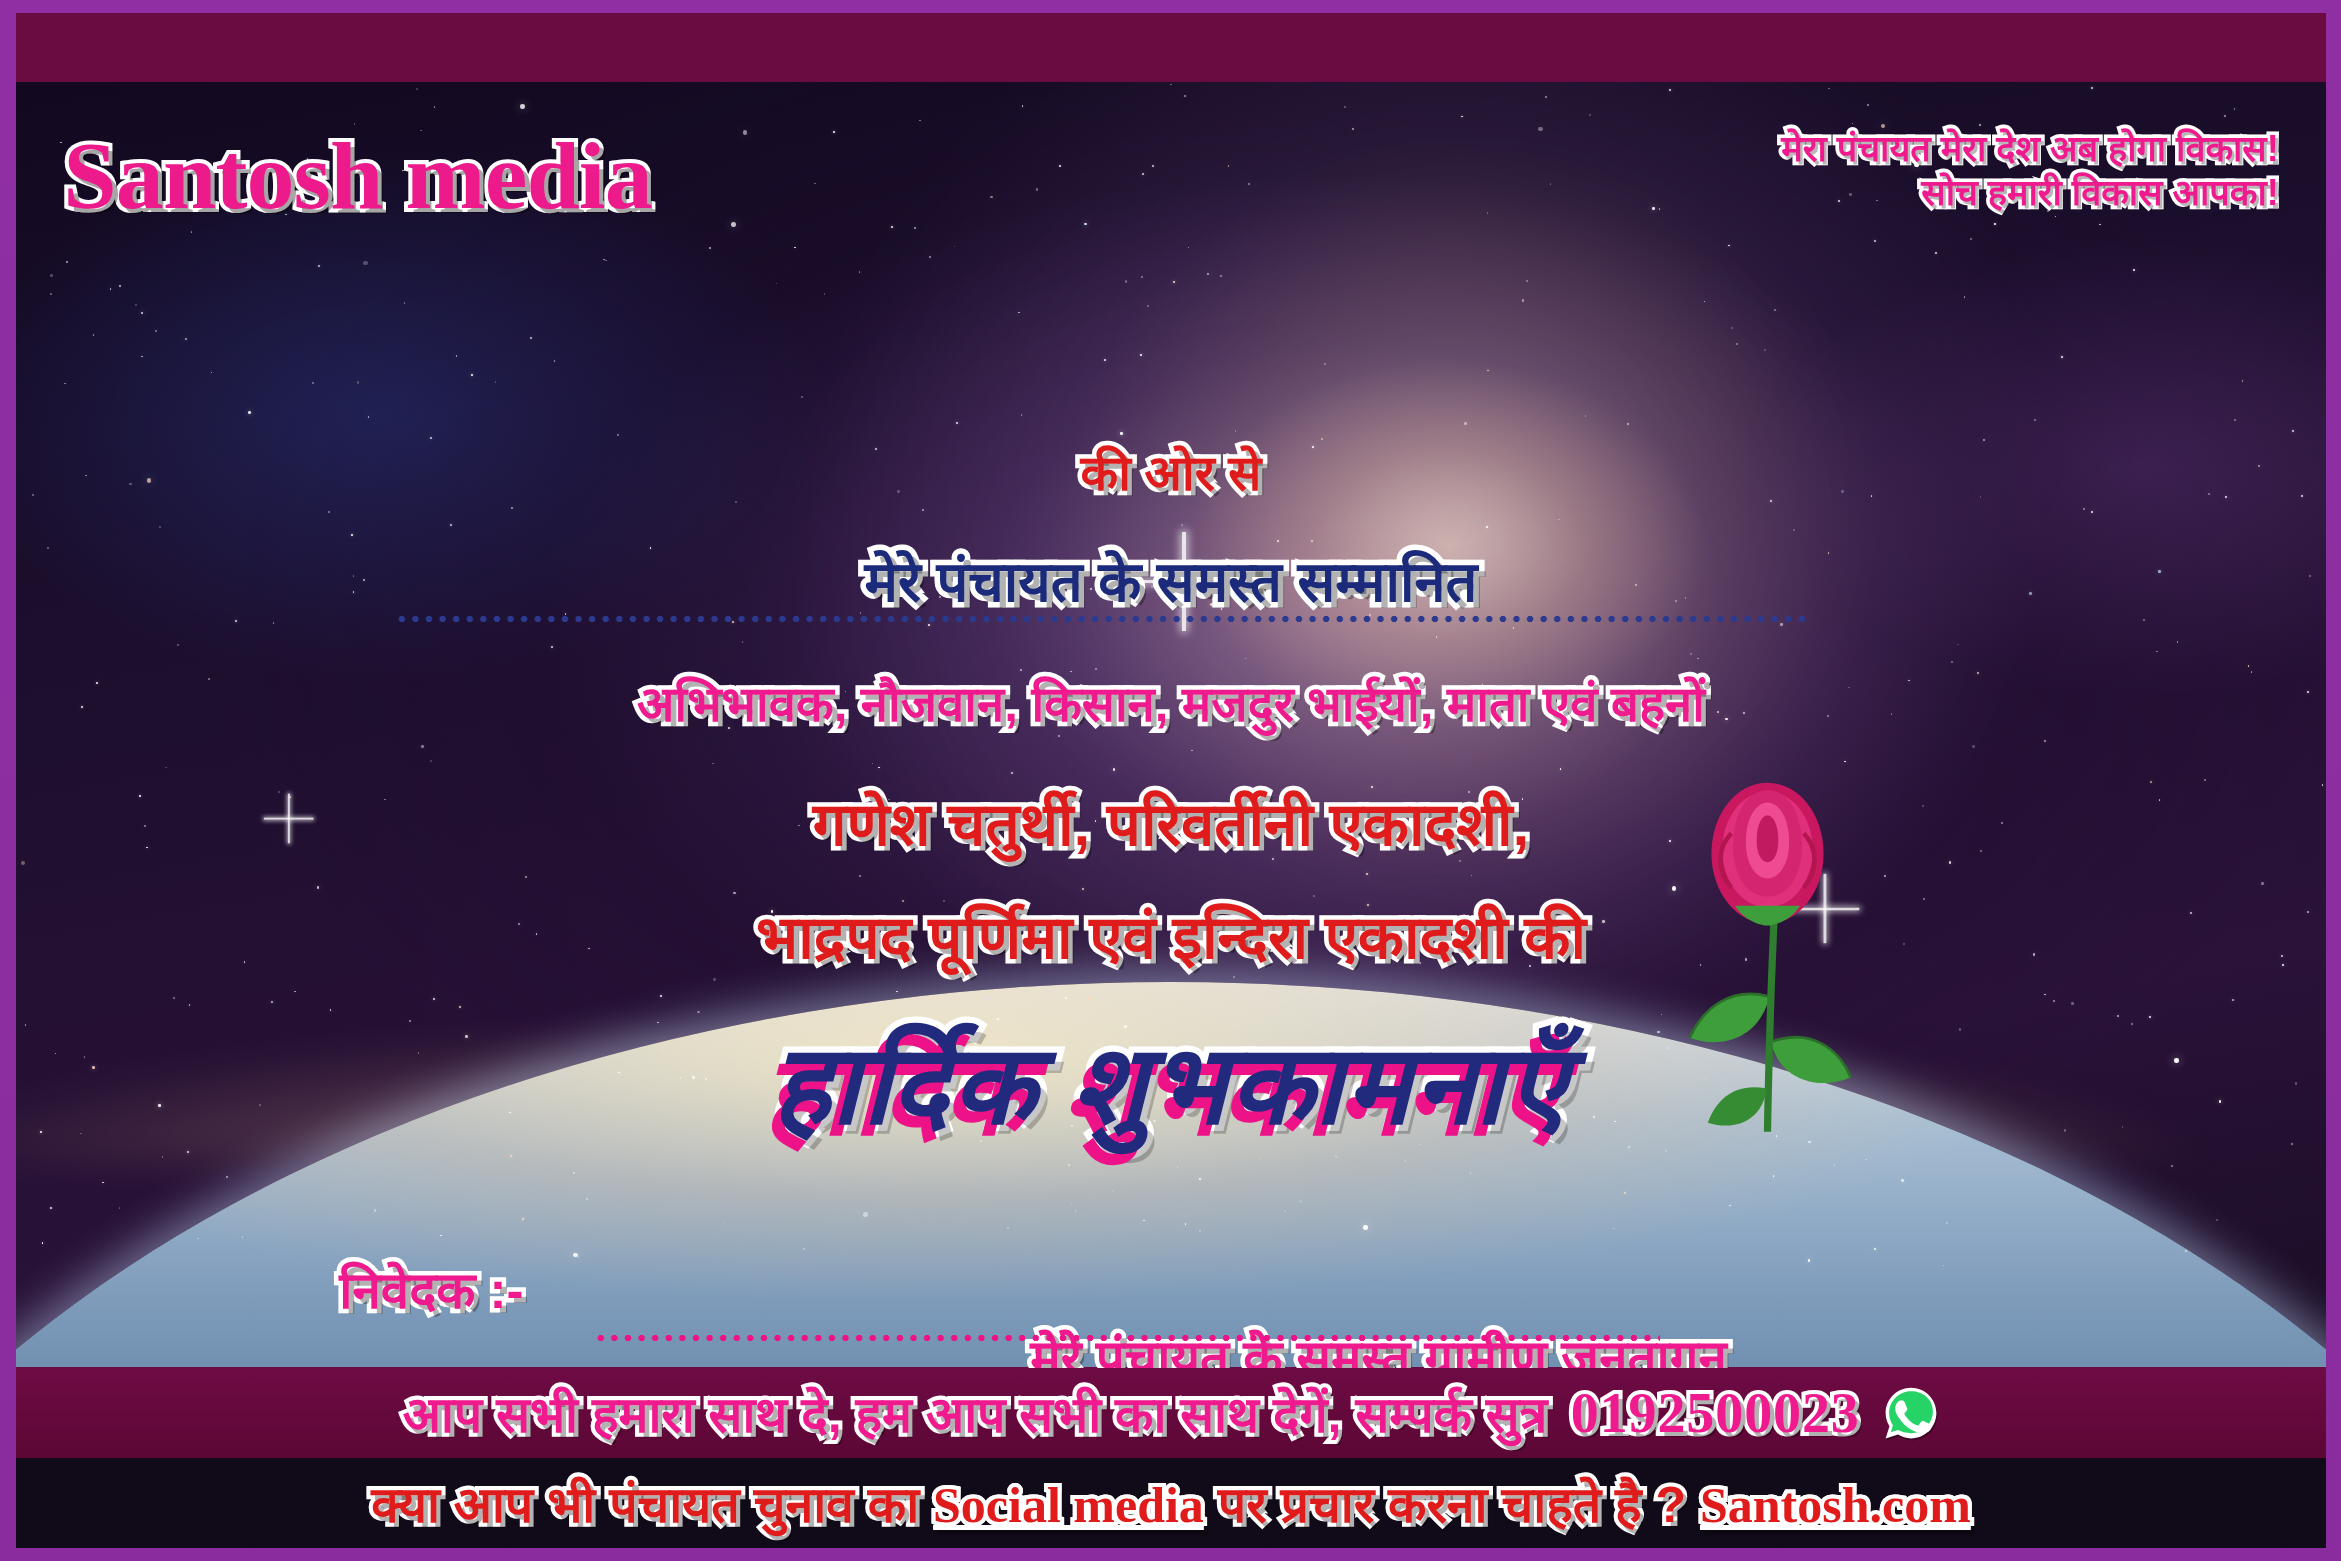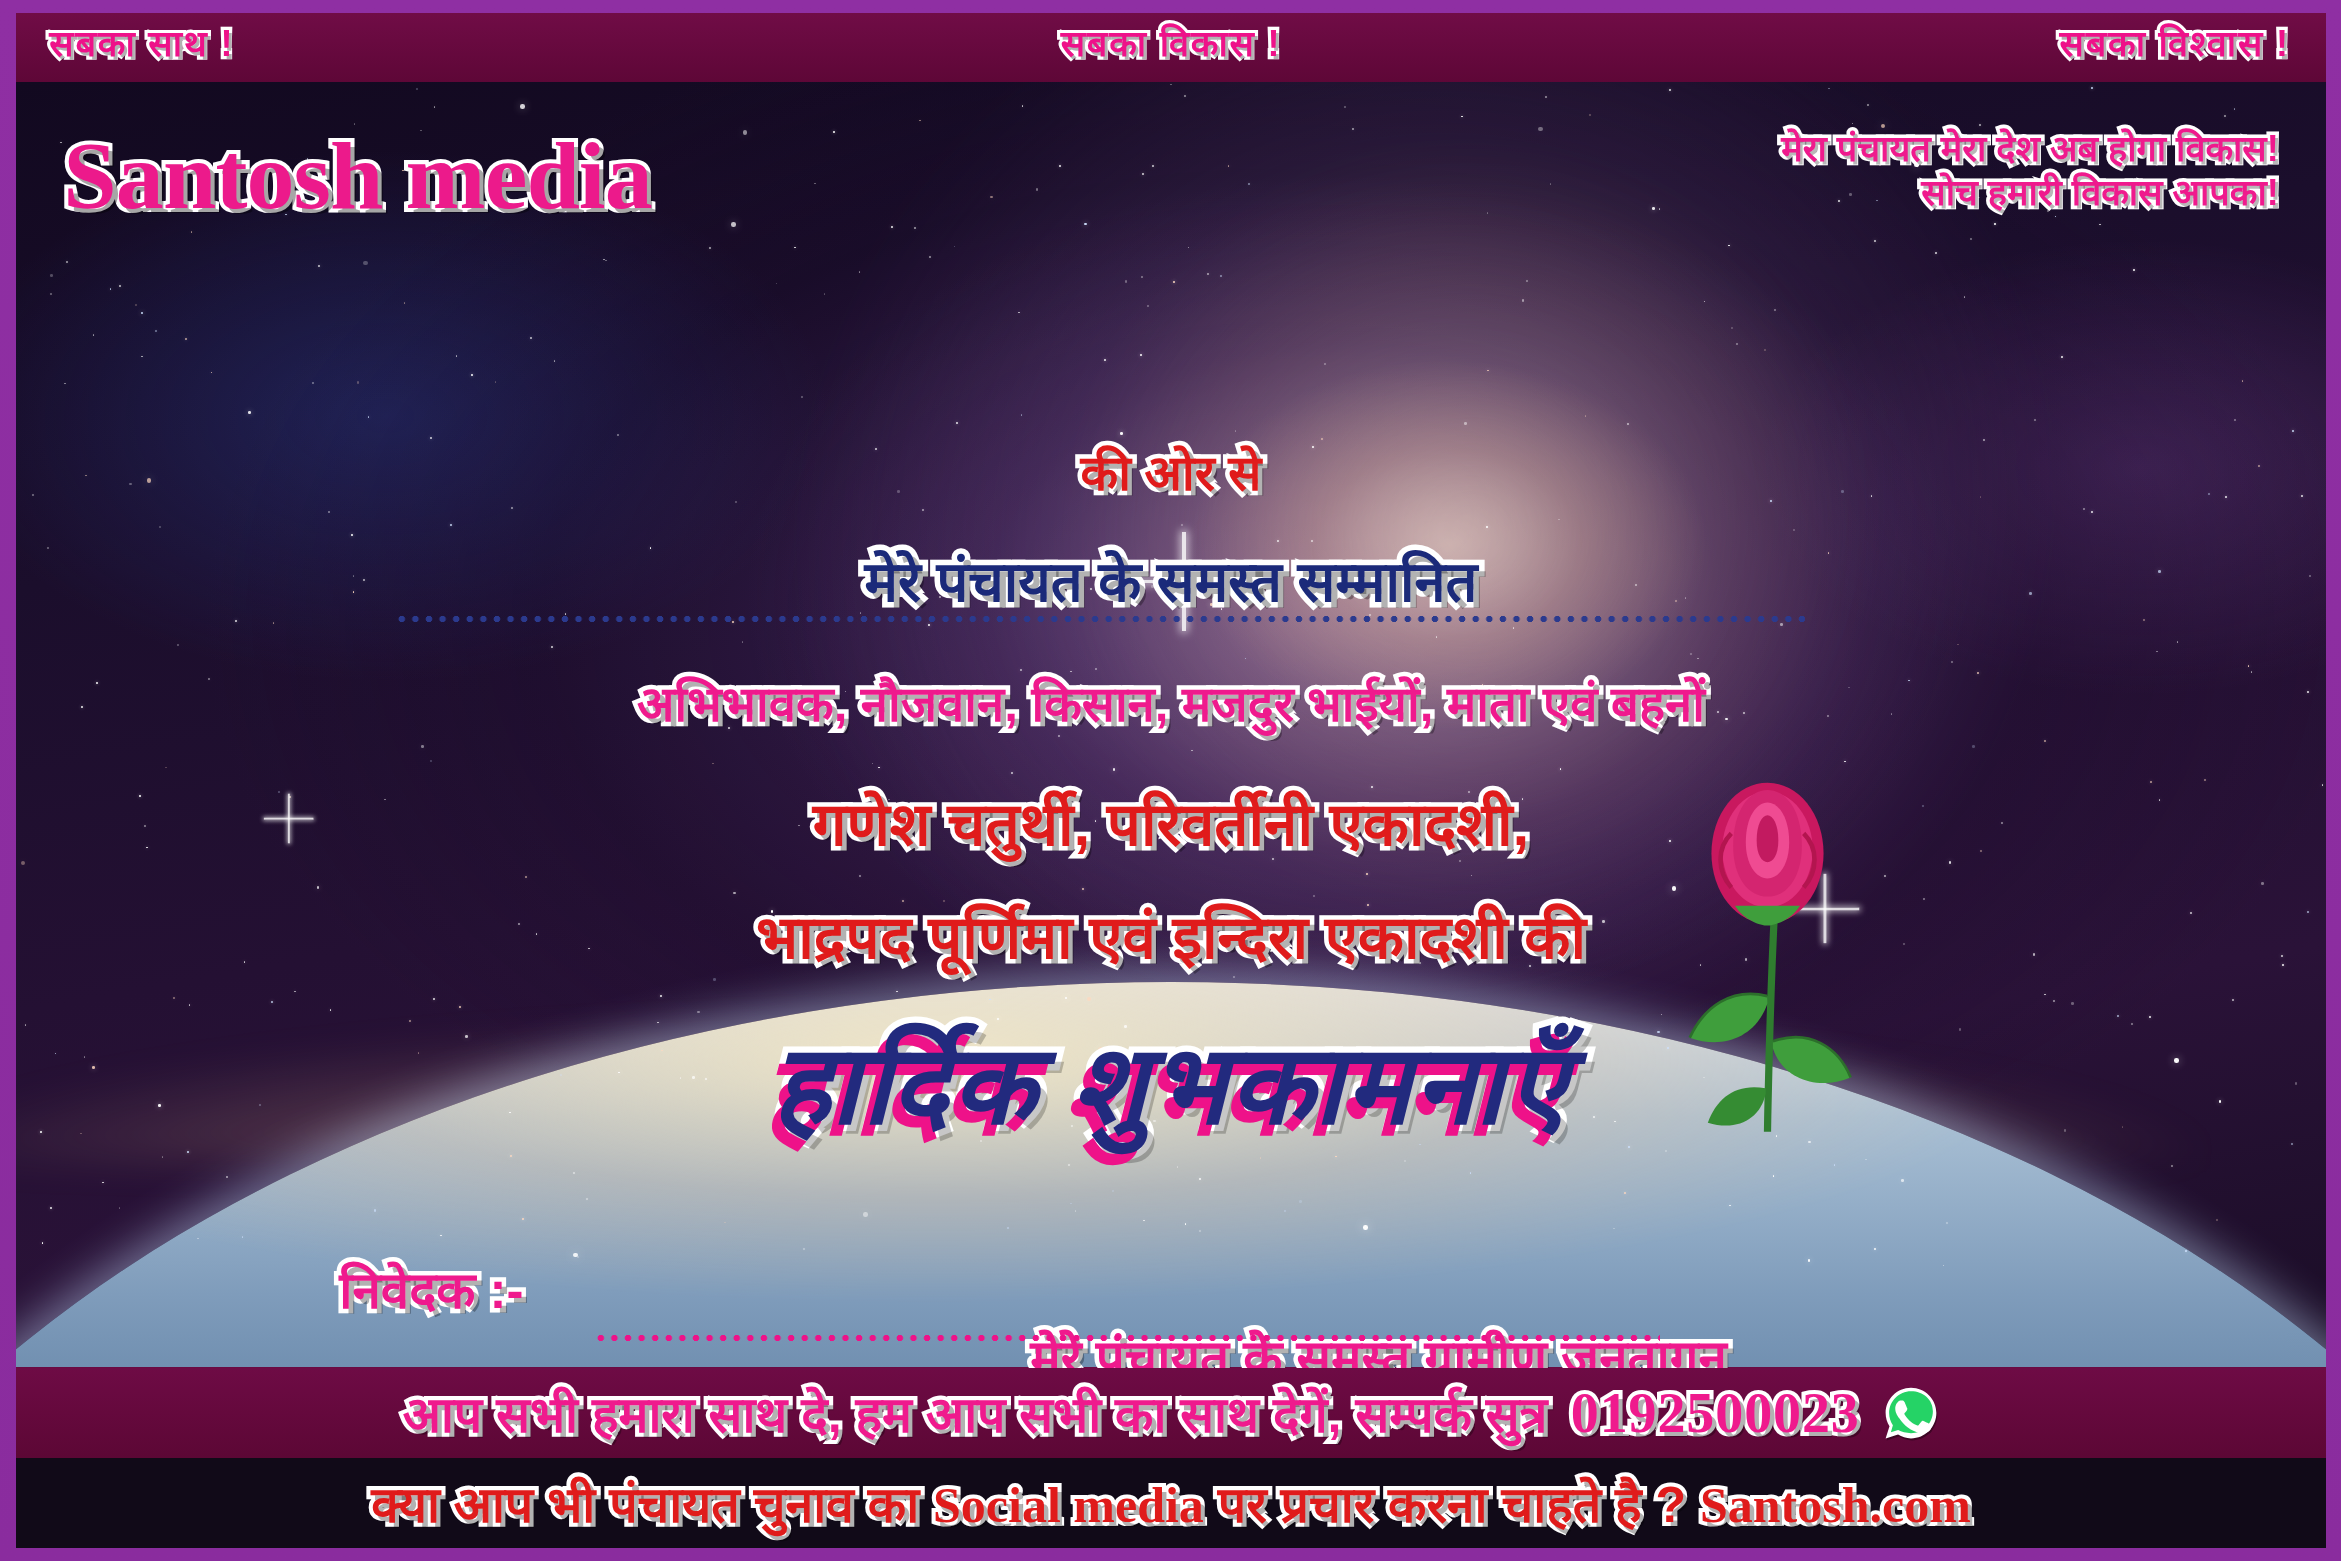--- a/index.html
+++ b/index.html
@@ -183,21 +183,21 @@
     -webkit-text-stroke:8.1px #ffffff; text-shadow:4.5px 4.5px 0 rgba(0,0,0,.3);
     z-index:8;
     display:flex; align-items:center; justify-content:center; gap:23.5px;
   }
   .bl1 .phone{ font-family:"Liberation Serif", serif; font-size:56px; letter-spacing:0.9px; }
   .bl2{
     bottom:11px; font-size:50px; color:#e01b1b;
     -webkit-text-stroke:8.1px #ffffff; text-shadow:4.5px 4.5px 0 rgba(0,0,0,.3);
     z-index:8;
   }
-  .bl2 .latin{ font-family:"Liberation Serif", serif; }
+  .bl2 .latin{ font-family:"Liberation Serif", serif;text-decoration:underline; }
 
   .wa{ width:56px; height:56px; flex:0 0 auto; filter:drop-shadow(1.8px 2.7px 0 rgba(0,0,0,.35)); }
 </style>
 </head>
 <body>
 
 <div class="poster">
   <div class="frame-inner">
 
     <div class="sky">
@@ -665,25 +665,20 @@
           <i class="st" style="left:36.67%;top:87.94%;width:4.5px;height:4.5px;opacity:0.46;background:#ffffff;box-shadow:0 0 9px rgba(255,255,255,0.28)"></i>
           <i class="st" style="left:14.56%;top:38.37%;width:1.8px;height:1.8px;opacity:0.36;background:#ffffff;box-shadow:0 0 3.6px rgba(255,255,255,0.22)"></i>
           <i class="st" style="left:63.63%;top:34.57%;width:1.8px;height:1.8px;opacity:0.99;background:#ffffff;box-shadow:0 0 3.6px rgba(255,255,255,0.60)"></i>
           <i class="st" style="left:39.96%;top:40.04%;width:1.8px;height:1.8px;opacity:0.59;background:#ffffff;box-shadow:0 0 3.6px rgba(255,255,255,0.35)"></i>
         </div>
       <div class="star-big" style="left:1166px; top:450px;"></div>
       <div class="star-big" style="left:1807px; top:777px; transform:scale(.7);"></div>
       <div class="star-big" style="left:271px; top:687px; transform:scale(.5);"></div>
     </div>
 
-    <div class="top-bar">
-      <div class="slogan s1">सबका साथ !</div>
-      <div class="slogan s2">सबका विकास !</div>
-      <div class="slogan s3">सबका विश्वास !</div>
-    </div>
 
     <div class="content">
 
       <div class="name">Santosh media</div>
 
       <div class="rt-block">
         <div class="rl rl2">मेरा पंचायत मेरा देश अब होगा विकास!</div>
         <div class="rl">सोच हमारी विकास आपका!</div>
       </div>
 

